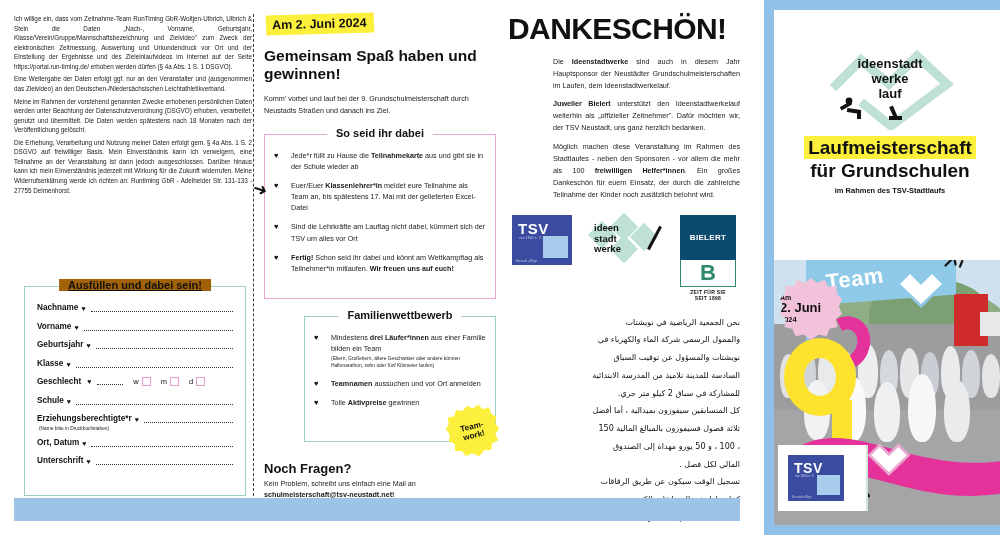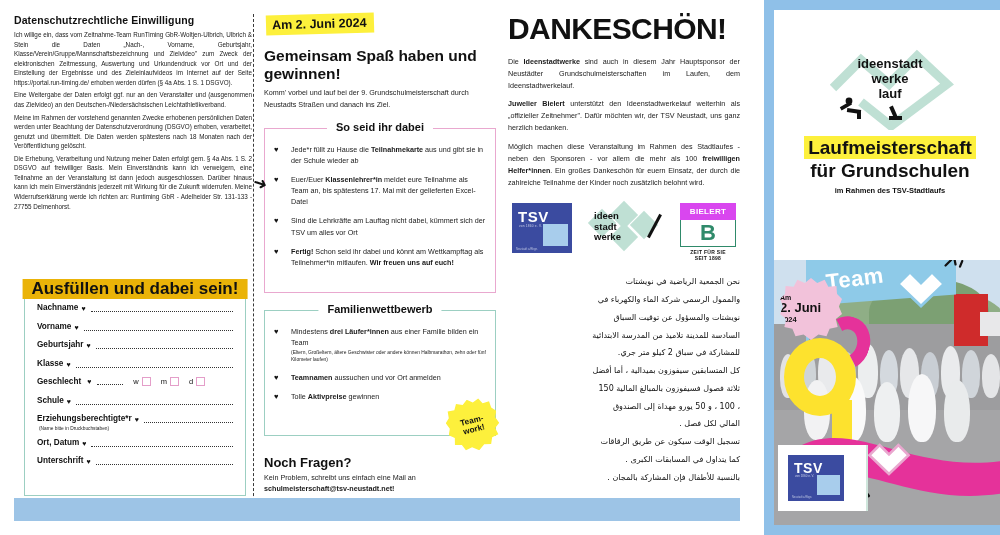--- a/index.html
+++ b/index.html
@@ -15,21 +15,21 @@
   
   .panel1 { position: absolute; left: 14px; top: 14px; width: 238px; height: 507px; background:#fff; }
   .p1-title { font-size: 10.5px; font-weight: 700; color:#111; margin-bottom: 4px; letter-spacing:.1px;}
   .p1-body  { font-size: 6.3px; line-height: 1.52; color:#1a1a1a; text-align: justify; }
   .p1-body p { margin-bottom: 3px; }
 
   
   .formbox { position: absolute; left: 10px; top: 272px; width: 222px; height: 210px;
              border: 1.6px solid #9ccfc2; background:#fff; }
   .formbox-title { position:absolute; top:-8px; left:50%; transform:translateX(-50%);
-                   background:#eab308; padding:0 9px; font-size:17px; font-weight:700; color:#111; white-space:nowrap; }
+                   background:#a16207; padding:0 9px; font-size:11px; font-weight:700; color:#111; white-space:nowrap;text-decoration:underline; }
   .form-rows { padding: 16px 12px 0 12px; }
   .frow { display:flex; align-items:flex-end; font-size:8.2px; color:#111; margin-bottom:9.5px; font-weight:600;}
   .frow .lbl { white-space:nowrap; }
   .frow .hrt { margin:0 3px 0 3px; font-size:7px; }
   .frow .dots { flex:1; border-bottom: 1.1px dotted #333; height:7px; margin-left:2px; }
   .sub-note { font-size:4.8px; color:#222; margin:-7px 0 7px 2px; font-weight:400; }
   .sexrow { display:flex; align-items:center; gap:3px; font-size:8.2px; font-weight:600;}
   .sexrow .dots2 { width:26px; border-bottom:1.1px dotted #333; height:7px; }
   .cbox { width:9px; height:9px; border:1.4px solid #e49ec9; display:inline-block; }
   .sexopt { margin-left:7px; font-size:7.5px; font-weight:400;}
@@ -39,24 +39,24 @@
              border-left:1.3px dashed #3a3a3a; }
   .scissors { position:absolute; left:236px; top:498px; font-size:13px; color:#1a1a1a;
               transform: rotate(-90deg); }
 
   
   .panel2 { position:absolute; left:264px; top:14px; width:232px; height:507px; }
   .datebadge { display:inline-block; background:#fdf03c; color:#111; font-size:12.5px;
                font-weight:700; padding:3px 7px 3px 6px; transform: rotate(-1.6deg);
                margin-left:2px; }
   .p2-h1 { font-size:15.5px; font-weight:700; color:#111; line-height:1.14; margin-top:13px; }
-  .p2-intro { font-size:7.2px; line-height:1.62; color:#1a1a1a; margin-top:5px; }
+  .p2-intro { font-size:7.2px; line-height:1.62; color:#1a1a1a; margin-top:11px; }
 
   .cardbox { position:relative; border:1.6px solid #e9a8cf; margin-top:17px; padding:15px 9px 24px 9px;}
-  .cardbox.green { border-color:#9ccfc2; }
+  .cardbox.green { border-color:#9ccfc2;margin-left:40px; }
   .card-title { position:absolute; top:-8px; left:50%; transform:translateX(-50%);
                 background:#fff; padding:0 9px; font-size:11px; font-weight:700; color:#111; white-space:nowrap; }
   .bullet { display:flex; margin-bottom:8px; }
   .bullet:last-child { margin-bottom:0; }
   .bheart { width:17px; flex:none; font-size:7.5px; color:#111; padding-top:1px; text-align:left;}
   .btext { font-size:7.2px; line-height:1.55; color:#1a1a1a; }
   .btext b { font-weight:700; }
   .btiny { font-size:4.9px; line-height:1.42; color:#222; margin-top:2px; }
 
   .arrow { position:absolute; left:-12px; top:44px; font-size:17px; color:#111;
@@ -73,39 +73,39 @@
                        8% 26%,9% 13%,22% 14%,28% 3%,40% 8%);
   }
 
   .p2-q { font-size:13px; font-weight:700; color:#111; margin-top:19px; }
   .p2-qt { font-size:7.2px; line-height:1.6; color:#1a1a1a; margin-top:2px; }
   .p2-qt b { font-weight:700; }
 
   
   .panel3 { position:absolute; left:508px; top:14px; width:232px; height:507px; }
   .danke { font-size:30px; font-weight:700; color:#111; letter-spacing:-.6px; line-height:1; }
-  .p3-body { font-size:7.2px; line-height:1.68; color:#1a1a1a; text-align:justify; margin-top:12px; }
+  .p3-body { font-size:7.2px; line-height:1.68; color:#1a1a1a; text-align:justify; margin-top:12px;margin-left:45px; }
   .p3-body p { margin-bottom:6px; }
   .p3-body b { font-weight:700; }
 
   .logos { display:flex; align-items:flex-start; justify-content:space-between; margin-top:14px; padding:0 4px; }
 
   .tsv-logo { width:60px; height:50px; background:#3b4ba0; position:relative; }
   .tsv-logo .tsvtxt { position:absolute; top:5px; left:6px; color:#fff; font-size:15px; font-weight:700; letter-spacing:.5px;}
   .tsv-logo .tsvsub { position:absolute; top:21px; left:7px; color:#c6cde8; font-size:3.2px; letter-spacing:.2px;}
   .tsv-logo .tsvsq  { position:absolute; right:4px; bottom:7px; width:25px; height:22px; background:#a8cdec; }
   .tsv-logo .tsvfoot{ position:absolute; left:4px; bottom:2px; color:#b9c2e0; font-size:2.8px;}
 
   .isw-logo { position:relative; width:72px; height:50px; }
   .isw-dia { position:absolute; width:20px; height:20px; background:#bfe0d4; transform:rotate(45deg); }
   .isw-txt { position:absolute; left:4px; top:8px; font-size:9.5px; font-weight:700; color:#111; line-height:1.12; z-index:3;}
   .isw-slash { position:absolute; right:6px; top:10px; width:3px; height:26px; background:#111; transform:rotate(28deg); z-index:4;}
 
   .bielert { width:56px; }
-  .bielert .bhead { background:#d946ef; color:#fff; font-size:8px; font-weight:700; text-align:center; padding:4px 0; letter-spacing:.3px;}
+  .bielert .bhead { background:#0c4a6e; color:#fff; font-size:8px; font-weight:700; text-align:center; padding:18px 0; letter-spacing:.3px;}
   .bielert .bbody { border:1.4px solid #2f8a6a; border-top:none; height:27px; position:relative; }
   .bielert .bB { position:absolute; left:50%; top:50%; transform:translate(-50%,-50%); font-size:22px; font-weight:700; color:#2f8a6a; line-height:1;}
   .bielert .bfoot{ font-size:5px; font-weight:700; color:#111; text-align:center; line-height:1.25; margin-top:2px; letter-spacing:.3px;}
 
   .arabic { margin-top:14px; font-size:8px; line-height:1.72; color:#111;
             direction:rtl; text-align:right; font-family:"DejaVu Sans", sans-serif; }
   .arabic p { margin-bottom:4px; }
 
   
   .panel4 { position:absolute; left:764px; top:0px; width:252px; height:535px; background:#8fc0e8; }
@@ -170,21 +170,20 @@
                  border-right:2px solid #cfe6dc; }
 
   .bottomstrip { position:absolute; left:14px; top:498px; width:726px; height:23px; background:#9dc4e6; }
 </style>
 </head>
 <body>
 
 <div class="brochure">
 
   <div class="panel1">
-    <div class="p1-title">Datenschutzrechtliche Einwilligung</div>
     <div class="p1-body">
       <p>Ich willige ein, dass vom Zeitnahme-Team RunTiming GbR-Woltjen-Ulbrich, Ulbrich &amp; Stein die Daten „Nach-, Vorname, Geburtsjahr, Klasse/Verein/Gruppe/Mannschaftsbezeichnung und Zielvideo" zum Zweck der elektronischen Zeitmessung, Auswertung und Urkundendruck vor Ort und der Einstellung der Ergebnisse und des Zieleinlaufvideos im Internet auf der Seite https://portal.run-timing.de/ erhoben werden dürfen (§ 4a Abs. 1 S. 1 DSGVO).</p>
       <p>Eine Weitergabe der Daten erfolgt ggf. nur an den Veranstalter und (ausgenommen das Zielvideo) an den Deutschen-/Niedersächsischen Leichtathletikverband.</p>
       <p>Meine im Rahmen der vorstehend genannten Zwecke erhobenen persönlichen Daten werden unter Beachtung der Datenschutzverordnung (DSGVO) erhoben, verarbeitet, genutzt und übermittelt. Die Daten werden spätestens nach 18 Monaten nach der Veröffentlichung gelöscht.</p>
       <p>Die Erhebung, Verarbeitung und Nutzung meiner Daten erfolgt gem. § 4a Abs. 1 S. 2 DSGVO auf freiwilliger Basis. Mein Einverständnis kann ich verweigern, eine Teilnahme an der Veranstaltung ist dann jedoch ausgeschlossen. Darüber hinaus kann ich mein Einverständnis jederzeit mit Wirkung für die Zukunft widerrufen. Meine Widerrufserklärung werde ich richten an: Runtiming GbR - Adelheider Str. 131-133 - 27755 Delmenhorst.</p>
     </div>
 
     <div class="formbox">
       <div class="formbox-title">Ausfüllen und dabei sein!</div>
       <div class="form-rows">

